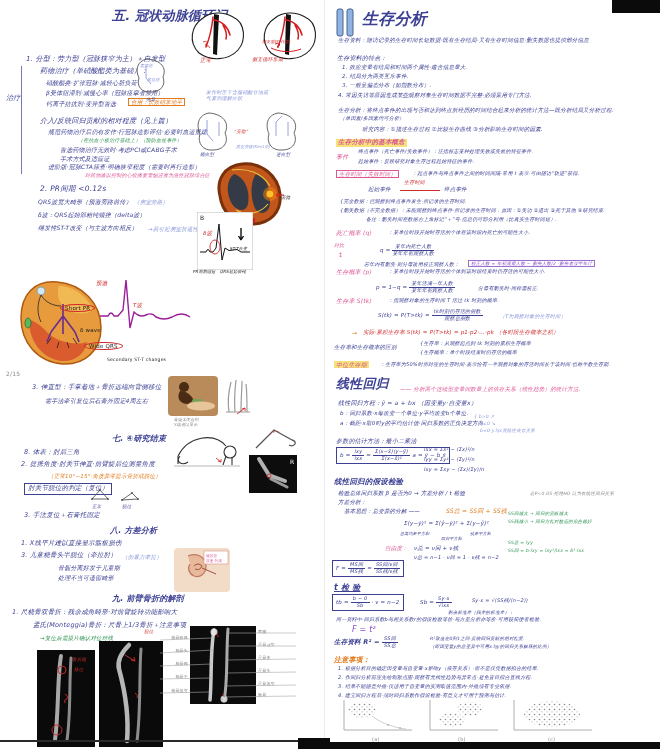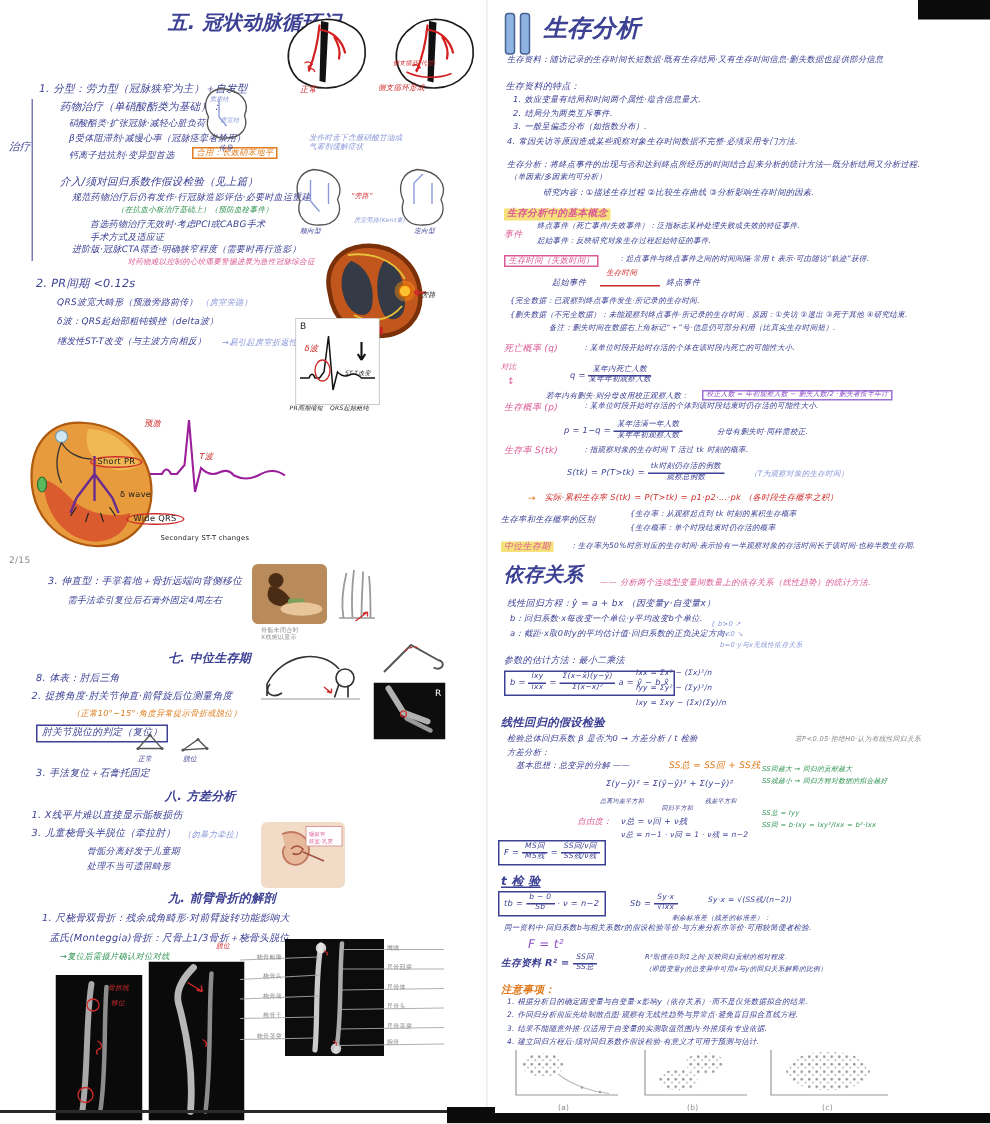--- a/index.html
+++ b/index.html
@@ -57,21 +57,21 @@
 
   <div class="t c0 s7" style="left:26px;top:55px">1. 分型：劳力型（冠脉狭窄为主）＋自发型</div>
   <div class="vline" style="left:21px;top:66px;height:108px"></div>
   <div class="t c0 s7" style="left:6px;top:94px">治疗</div>
   <div class="t c0 s7" style="left:40px;top:67px">药物治疗（单硝酸酯类为基础）：</div>
   <div class="t c0 s6" style="left:46px;top:79px">硝酸酯类·扩张冠脉·减轻心脏负荷</div>
   <div class="t c0 s6" style="left:46px;top:89px">β受体阻滞剂·减慢心率（冠脉痉挛者禁用）</div>
   <div class="t c0 s6" style="left:46px;top:100px">钙离子拮抗剂·变异型首选</div>
   <div class="t c4 s55 bxo" style="left:128px;top:98px">合用：长效硝苯地平</div>
   <div class="t c1 s5 wrap" style="left:206px;top:90px;width:64px">发作时舌下含服硝酸甘油或气雾剂缓解症状</div>
-  <div class="t c0 s7" style="left:40px;top:117px">介入/须对回归系数作假设检验（见上篇）</div>
+  <div class="t c0 s7" style="left:40px;top:117px">介入/反映回归贡献的相对程度（见上篇）</div>
   <div class="t c0 s6" style="left:48px;top:128px">规范药物治疗后仍有发作·行冠脉造影评估·必要时血运重建</div>
   <div class="t c5 s5" style="left:78px;top:138px">（在抗血小板治疗基础上）（预防血栓事件）</div>
   <div class="t c0 s6" style="left:60px;top:146px">首选药物治疗无效时·考虑PCI或CABG手术</div>
   <div class="t c0 s6" style="left:60px;top:155px">手术方式及适应证</div>
   <div class="t c0 s6" style="left:48px;top:163px">进阶版·冠脉CTA筛查·明确狭窄程度（需要时再行造影）</div>
   <div class="t c2 s5" style="left:85px;top:173px">对药物难以控制的心绞痛要警惕进展为急性冠脉综合征</div>
 
   <svg width="36" height="40" style="position:absolute;left:133px;top:56px">
     <path d="M14,3 C4,5 2,14 6,22 C3,30 9,37 18,36 C28,36 33,29 30,21 C34,12 28,4 14,3 Z" fill="none" stroke="#555" stroke-width=".9"></path>
     <path d="M13,10 L13,22 M13,22 L18,28" fill="none" stroke="#8a97d8" stroke-width=".9"></path>
@@ -85,21 +85,21 @@
     <path d="M14,26 L14,12 M26,26 L26,12 M14,12 L20,6" fill="none" stroke="#8a97d8" stroke-width=".9"></path>
   </svg>
   <div class="t c1 s4" style="left:140px;top:64px">窦房结</div>
   <div class="t c1 s4" style="left:147px;top:78px">房室结</div>
   <div class="t c0 s45" style="left:146px;top:97px">传导</div>
   <div class="t c3 s45" style="left:234px;top:129px">“旁路”</div>
   <div class="t c1 s4" style="left:236px;top:145px">房室旁路(Kent束)</div>
   <div class="t c0 s45" style="left:200px;top:152px">顺向型</div>
   <div class="t c0 s45" style="left:276px;top:152px">逆向型</div>
 
-  <div class="t c0 s75" style="left:24px;top:185px">2. PR间期 &lt;0.12s</div>
+  <div class="t c0 s75" style="left:40px;top:185px">2. PR间期 &lt;0.12s</div>
   <div class="t c0 s6" style="left:38px;top:198px">QRS波宽大畸形（预激旁路前传）</div>
   <div class="t c1 s55" style="left:134px;top:199px">（房室旁路）</div>
   <div class="t c0 s6" style="left:38px;top:211px">δ波：QRS起始部粗钝顿挫（delta波）</div>
   <div class="t c0 s6" style="left:38px;top:224px">继发性ST-T改变（与主波方向相反）</div>
   <div class="t c1 s55" style="left:148px;top:226px">→易引起房室折返性心动过速</div>
 
   <svg width="75" height="72" style="position:absolute;left:212px;top:160px">
     <path d="M30,4 C12,6 4,20 8,36 C10,52 22,64 40,64 C58,64 70,52 68,34 C66,16 50,2 30,4 Z" fill="#c2571d" stroke="#7a3008" stroke-width="3"></path>
     <path d="M22,14 C14,20 14,34 20,44 C26,52 34,52 36,44 C38,32 34,18 22,14 Z" fill="#343a46"></path>
     <path d="M44,14 C38,22 38,40 44,50 C50,56 58,52 58,42 C58,28 54,16 44,14 Z" fill="#343a46"></path>
@@ -151,21 +151,21 @@
     <path d="M12,15 C8,22 12,28 20,28 L26,24 C22,18 18,15 12,15 Z" fill="#4a2c14"></path>
     <rect x="24" y="23" width="11" height="6" rx="2" fill="#7aa05a"></rect>
     <ellipse cx="33" cy="30" rx="14" ry="4.5" fill="#e8c49a"></ellipse>
   </svg>
   <svg width="34" height="42" style="position:absolute;left:221px;top:374px">
     <path d="M8,38 C6,26 8,16 10,8 M14,38 C13,24 14,14 15,6 M20,38 C20,24 21,14 21,7 M26,38 C26,26 26,18 25,10" fill="none" stroke="#9a9a9a" stroke-width="1.2"></path>
     <path d="M5,38 h24" stroke="#9a9a9a" stroke-width="1"></path>
     <path d="M16,40 l8,-6 M24,34 l-3,1 M24,34 l0,3" stroke="#cf2b2b" stroke-width=".9" fill="none"></path>
   </svg>
 
-  <div class="t c0 s8 b" style="left:112px;top:434px">七. 中位生存期</div>
+  <div class="t c0 s8 b" style="left:112px;top:434px">七. ④研究结束</div>
   <div class="t c0 s65" style="left:24px;top:449px">8. 体表：肘后三角</div>
   <div class="t c0 s65" style="left:21px;top:461px">2. 提携角度·肘关节伸直·前臂旋后位测量角度</div>
   <div class="t c4 s55" style="left:48px;top:473px">（正常10°~15°·角度异常提示骨折或脱位）</div>
   <div class="t c0 s65 bx" style="left:24px;top:483px">肘关节脱位的判定（复位）</div>
   <svg width="24" height="16" style="position:absolute;left:88px;top:487px">
     <path d="M4,12 L12,3 L20,12 Z" fill="none" stroke="#555" stroke-width=".9"></path>
       <circle cx="12" cy="3" r="1" fill="#555"></circle>
       <circle cx="4" cy="12" r="1" fill="#555"></circle>
       <circle cx="20" cy="12" r="1" fill="#555"></circle>
   </svg>
@@ -208,22 +208,22 @@
   <svg width="56" height="44" style="position:absolute;left:174px;top:548px">
     <rect width="56" height="44" rx="4" fill="#f2dcc8"></rect>
     <path d="M14,8 C24,4 32,10 32,18 C32,26 26,30 20,28 C15,26 13,20 16,16" fill="#e8b89a" stroke="#c07860" stroke-width="1.2"></path>
     <path d="M20,18 q4,-4 8,0 q-2,5 -7,3 M28,20 L42,26" fill="none" stroke="#a05040" stroke-width="1"></path>
     <rect x="30" y="3" width="24" height="13" fill="#fff" stroke="#d89090" stroke-width=".6"></rect>
   </svg>
   <div class="t c2 s35" style="left:206px;top:554px;font-style:normal">咽鼓管</div>
   <div class="t c2 s35" style="left:206px;top:559px;font-style:normal">鼓室·乳突</div>
 
   <div class="t c0 s8 b" style="left:112px;top:594px">九. 前臂骨折的解剖</div>
-  <div class="t c0 s65" style="left:28px;top:609px">1. 尺桡骨双骨折：残余成角畸形·对前臂旋转功能影响大</div>
-  <div class="t c0 s65" style="left:33px;top:622px">孟氏(Monteggia)骨折：尺骨上1/3骨折＋桡骨头脱位</div>
+  <div class="t c0 s65" style="left:12px;top:609px">1. 尺桡骨双骨折：残余成角畸形·对前臂旋转功能影响大</div>
+  <div class="t c0 s65" style="left:33px;top:622px">孟氏(Monteggia)骨折：尺骨上1/3骨折＋注意事项</div>
   <div class="t c5 s55" style="left:40px;top:635px">→复位后需摄片确认对位对线</div>
 
   <svg width="58" height="97" style="position:absolute;left:37px;top:650px">
     <rect width="58" height="97" fill="#0a0a0a"></rect>
     <path d="M24,6 C20,30 22,60 18,90" fill="none" stroke="#d0d0d0" stroke-width="4" opacity=".8" stroke-linecap="round"></path>
     <path d="M34,8 C32,34 34,62 30,90" fill="none" stroke="#b8b8b8" stroke-width="3" opacity=".75" stroke-linecap="round"></path>
     <circle cx="25" cy="20" r="4" fill="none" stroke="#cf2b2b" stroke-width=".9"></circle>
     <path d="M28,44 q4,2 2,5 q-4,1 -2,4" fill="none" stroke="#cf2b2b" stroke-width=".9"></path>
     <circle cx="20" cy="80" r="5" fill="none" stroke="#cf2b2b" stroke-width=".9"></circle>
   </svg>
@@ -319,21 +319,21 @@
   </div>
   <div class="t c1 s5" style="left:500px;top:314px">（T为观察对象的生存时间）</div>
   <div class="t c4 s6" style="left:352px;top:329px">→</div>
   <div class="t c3 s55" style="left:363px;top:329px">实际·累积生存率 S(tk) = P(T&gt;tk) = p1·p2·…·pk （各时段生存概率之积）</div>
   <div class="t c0 s55" style="left:334px;top:344px">生存率和生存概率的区别</div>
   <div class="t c0 s5" style="left:420px;top:341px">{生存率：从观察起点到 tk 时刻的累积生存概率</div>
   <div class="t c0 s5" style="left:420px;top:350px">{生存概率：单个时段结束时仍存活的概率</div>
   <div class="t c2 s6 hl" style="left:334px;top:361px">中位生存期</div>
   <div class="t c0 s5" style="left:380px;top:362px">：生存率为50%时所对应的生存时间·表示恰有一半观察对象的存活时间长于该时间·也称半数生存期.</div>
 
-  <div class="t c0 s13 b" style="left:336px;top:376px">依存关系</div>
+  <div class="t c0 s13 b" style="left:336px;top:376px">线性回归</div>
   <div class="t c2 s55" style="left:400px;top:386px">—— 分析两个连续型变量间数量上的依存关系（线性趋势）的统计方法.</div>
   <div class="t c0 s6" style="left:338px;top:399px">线性回归方程：ŷ = a + bx （因变量y·自变量x）</div>
   <div class="t c0 s55" style="left:340px;top:410px">b：回归系数·x每改变一个单位·y平均改变b个单位.</div>
   <div class="t c0 s55" style="left:340px;top:420px">a：截距·x取0时y的平均估计值·回归系数的正负决定方向.</div>
   <div class="t c1 s45" style="left:474px;top:414px">{ b&gt;0 ↗</div>
   <div class="t c1 s45" style="left:480px;top:421px">b&lt;0 ↘</div>
   <div class="t c1 s45" style="left:480px;top:428px">b=0·y与x无线性依存关系</div>
 
   <div class="t c0 s6" style="left:336px;top:437px">参数的估计方法：最小二乘法</div>
   <div class="t c0 s55 bx" style="left:336px;top:447px">

